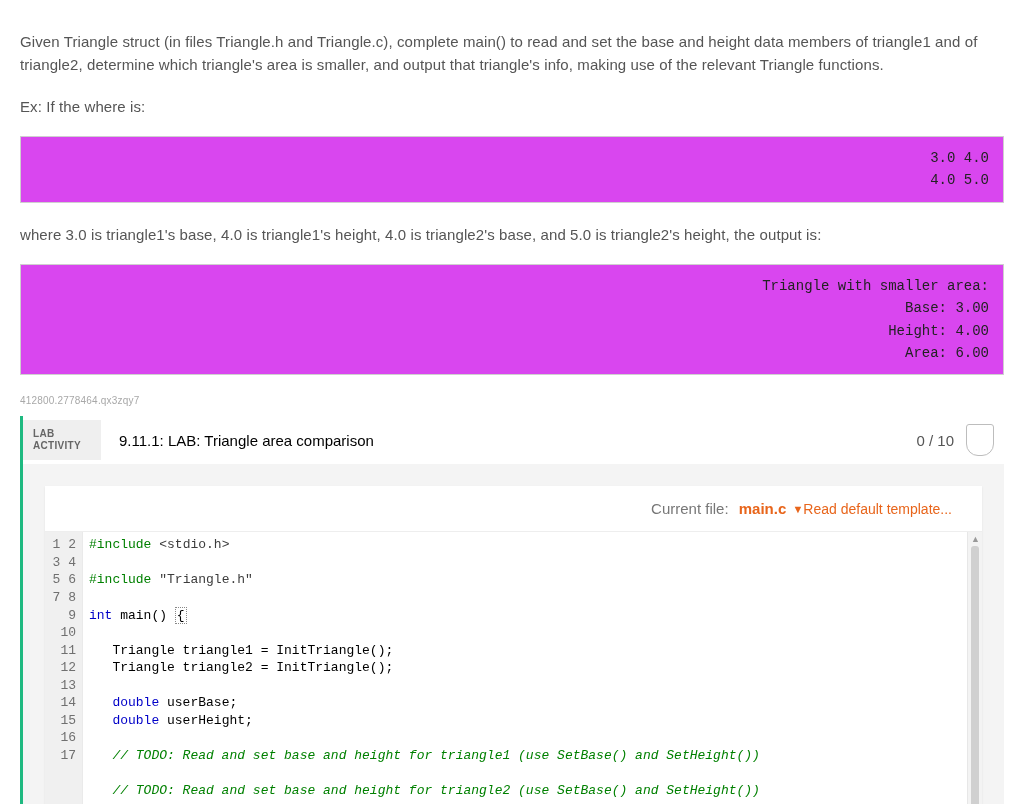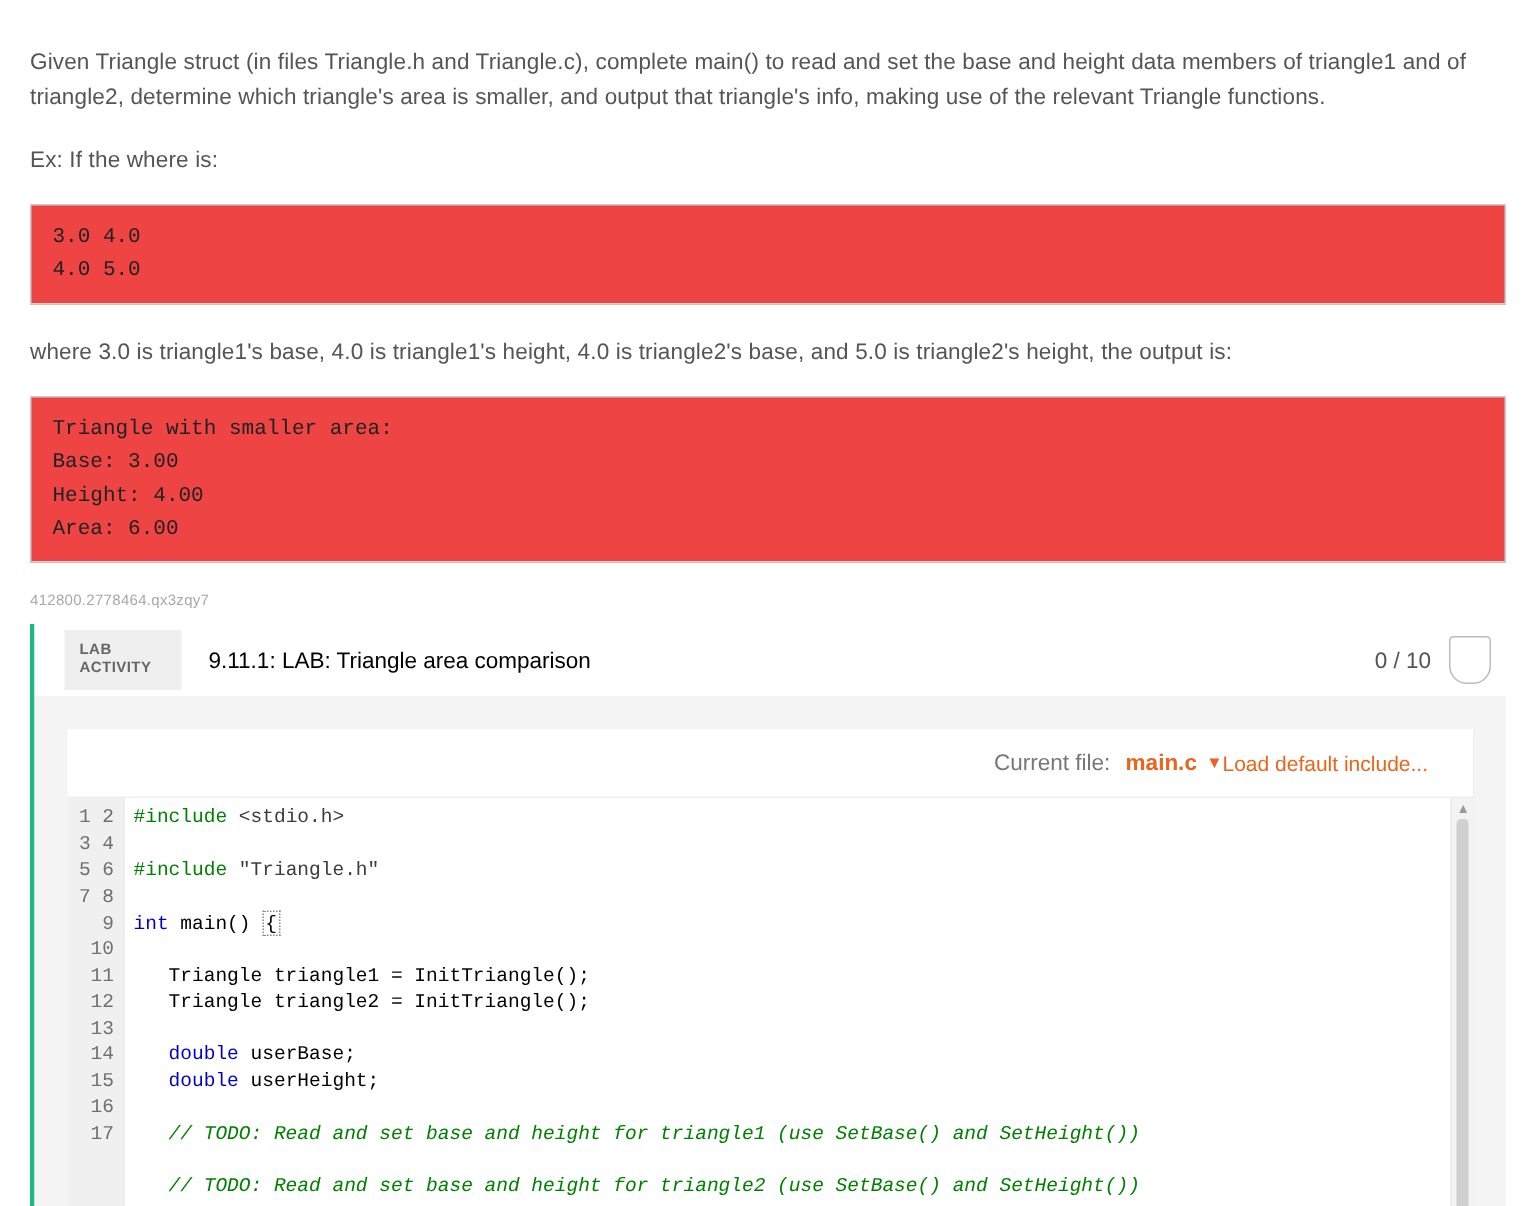--- a/index.html
+++ b/index.html
@@ -17,45 +17,45 @@
   }
   .prose {
     color: #555555;
     line-height: 1.55;
     font-size: 15px;
     margin-bottom: 18px;
     letter-spacing: 0.1px;
   }
   .io-block {
     border: 1px solid #cfcfcf;
-    background: #ef4444;
+    background: #d946ef;
     padding: 10px 14px;
     font-family: "Courier New", Courier, monospace;
     white-space: pre;
     font-size: 14px;
     color: #222222;
     margin-bottom: 20px;
     line-height: 1.6;
+    text-align: right;
   }
   .watermark {
     font-size: 10px;
     color: #a8a8a8;
     margin: 6px 0 10px 0;
     letter-spacing: 0.2px;
   }
   .lab-container {
     border-left: 3px solid #1eb980;
     margin-top: 4px;
   }
   .lab-header {
     display: flex;
     align-items: center;
     background: #ffffff;
     height: 48px;
-    padding-left: 20px;
   }
   .lab-badge {
     width: 68px;
     background: #efefef;
     color: #666666;
     font-size: 10px;
     line-height: 1.2;
     padding: 8px 0 8px 10px;
     font-weight: bold;
     letter-spacing: 0.3px;
@@ -216,21 +216,21 @@
     </div>
 
     <div class="lab-body">
       <div class="editor">
         <div class="editor-top">
           <div class="current-file-row">
             <span class="cf-label">Current file:</span>
             <span class="cf-file">main.c</span>
             <span class="cf-caret">▼</span>
           </div>
-          <div class="load-template">Load default include...</div>
+          <div class="load-template">Read default template...</div>
         </div>
 
         <div class="code-area">
           <div class="gutter">1
 2
 3
 4
 5
 6
 7

